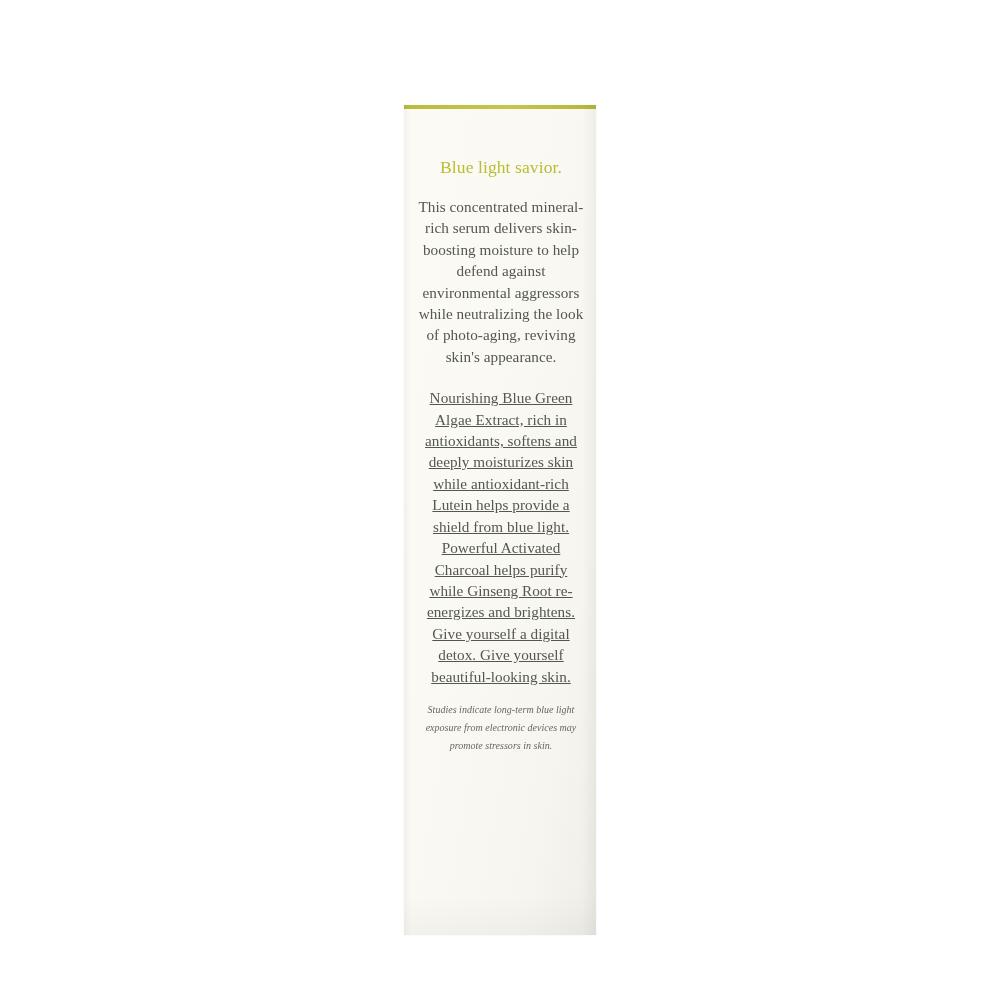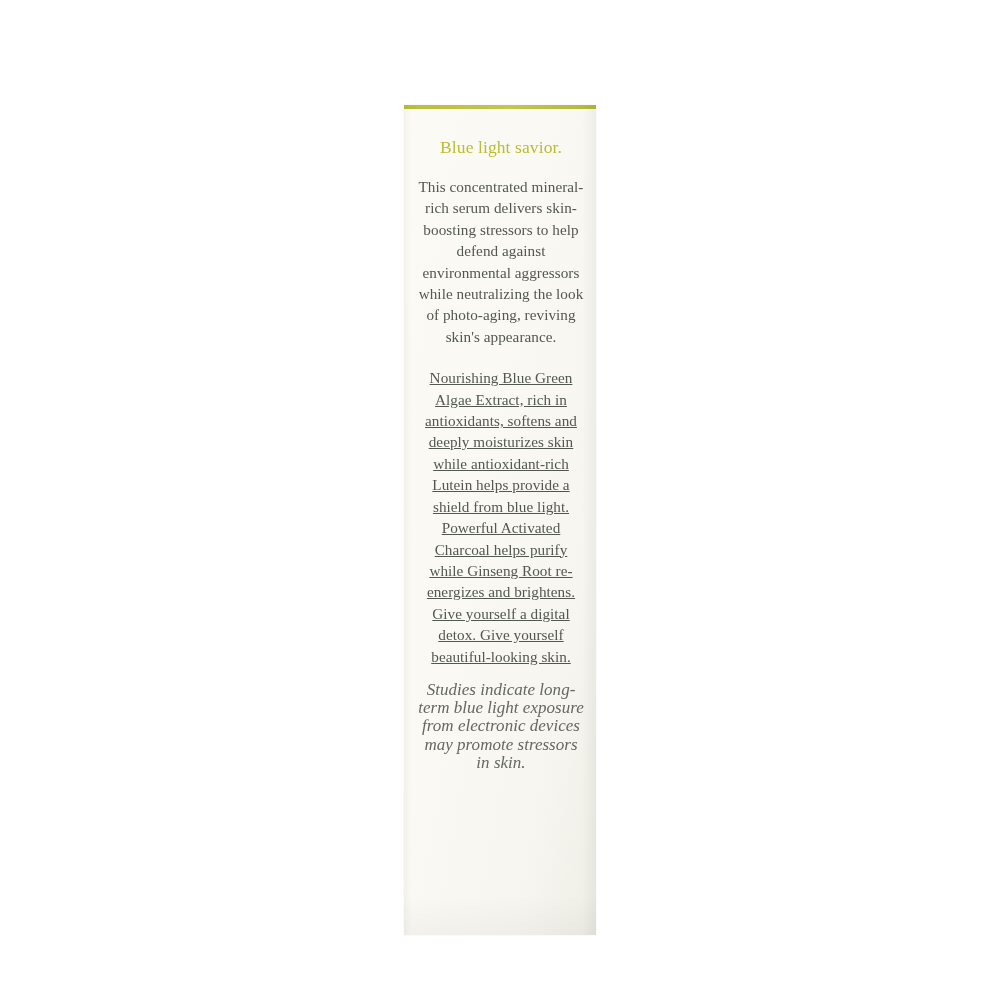--- a/index.html
+++ b/index.html
@@ -65,21 +65,21 @@
     bottom: 0;
     width: 100%;
     height: 40px;
     background: linear-gradient(180deg, rgba(0,0,0,0.0) 0%, rgba(0,0,0,0.03) 100%);
     pointer-events: none;
   }
 
   #panel-content {
     position: absolute;
     left: 14px;
-    top: 32px;
+    top: 52px;
     width: 166px;
     text-align: center;
   }
 
   #headline {
     color: #b9bd2f;
     font-family: "Liberation Serif", serif;
     font-size: 17.5px;
     font-weight: 400;
     letter-spacing: 0.1px;
@@ -99,21 +99,21 @@
   #paragraph-2 {
     margin-top: 20px;
     margin-bottom: 14px;
     text-decoration: underline;
   }
 
   #footnote {
     color: #64695f;
     font-family: "Liberation Serif", serif;
     font-style: italic;
-    font-size: 17px;
+    font-size: 10px;
     line-height: 18.2px;
     margin: 8px 0 0 0;
     letter-spacing: 0.02px;
   }
 </style>
 </head>
 <body>
 
 <div id="stage">
 
@@ -121,21 +121,21 @@
 
     <div id="box-top-edge"></div>
     <div id="box-left-fold"></div>
     <div id="box-right-fold"></div>
     <div id="box-bottom-shade"></div>
 
     <div id="panel-content">
 
       <h1 id="headline">Blue light savior.</h1>
 
-      <p class="body-copy" id="paragraph-1">This concentrated mineral-rich serum delivers skin-boosting stressors to help defend against environmental aggressors while neutralizing the look of photo-aging, reviving skin's appearance.</p>
+      <p class="body-copy" id="paragraph-1">This concentrated mineral-rich serum delivers skin-boosting moisture to help defend against environmental aggressors while neutralizing the look of photo-aging, reviving skin's appearance.</p>
 
       <p class="body-copy" id="paragraph-2">Nourishing Blue Green Algae Extract, rich in antioxidants, softens and deeply moisturizes skin while antioxidant-rich Lutein helps provide a shield from blue light. Powerful Activated Charcoal helps purify while Ginseng Root re-energizes and brightens. Give yourself a digital detox. Give yourself beautiful-looking skin.</p>
 
       <p id="footnote">Studies indicate long-term blue light exposure from electronic devices may promote stressors in skin.</p>
 
     </div>
   </div>
 
 </div>
 

